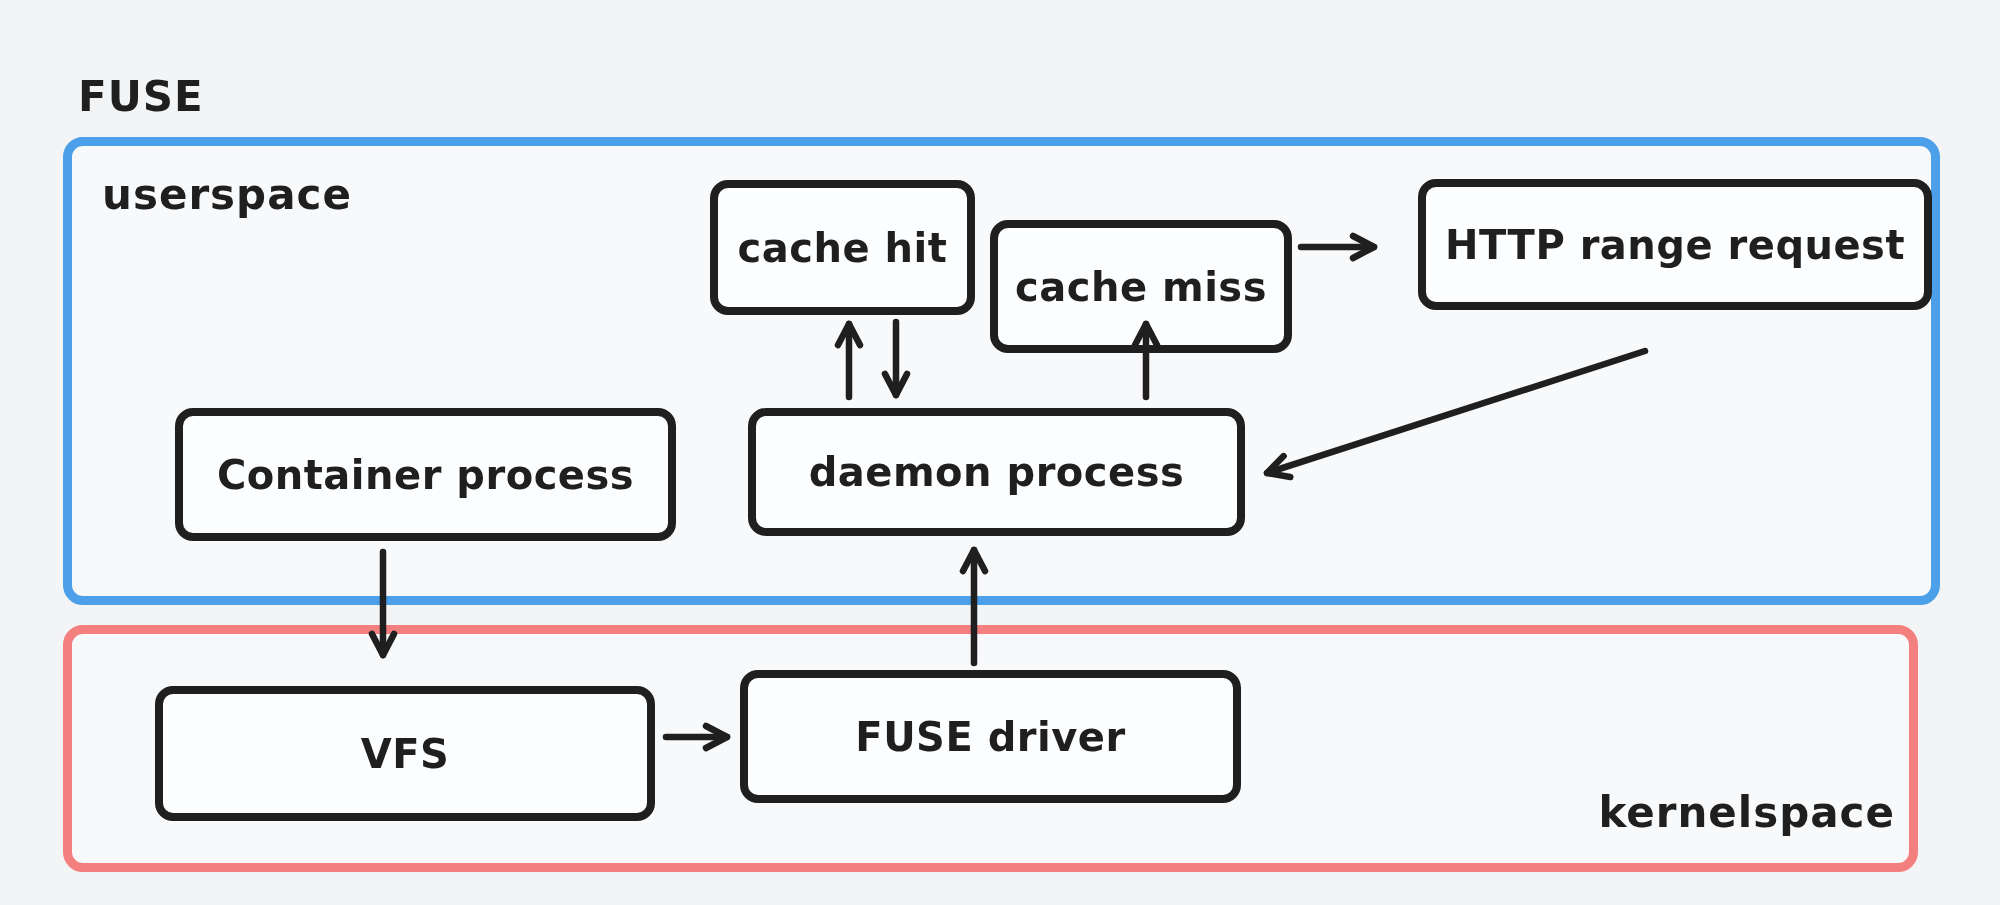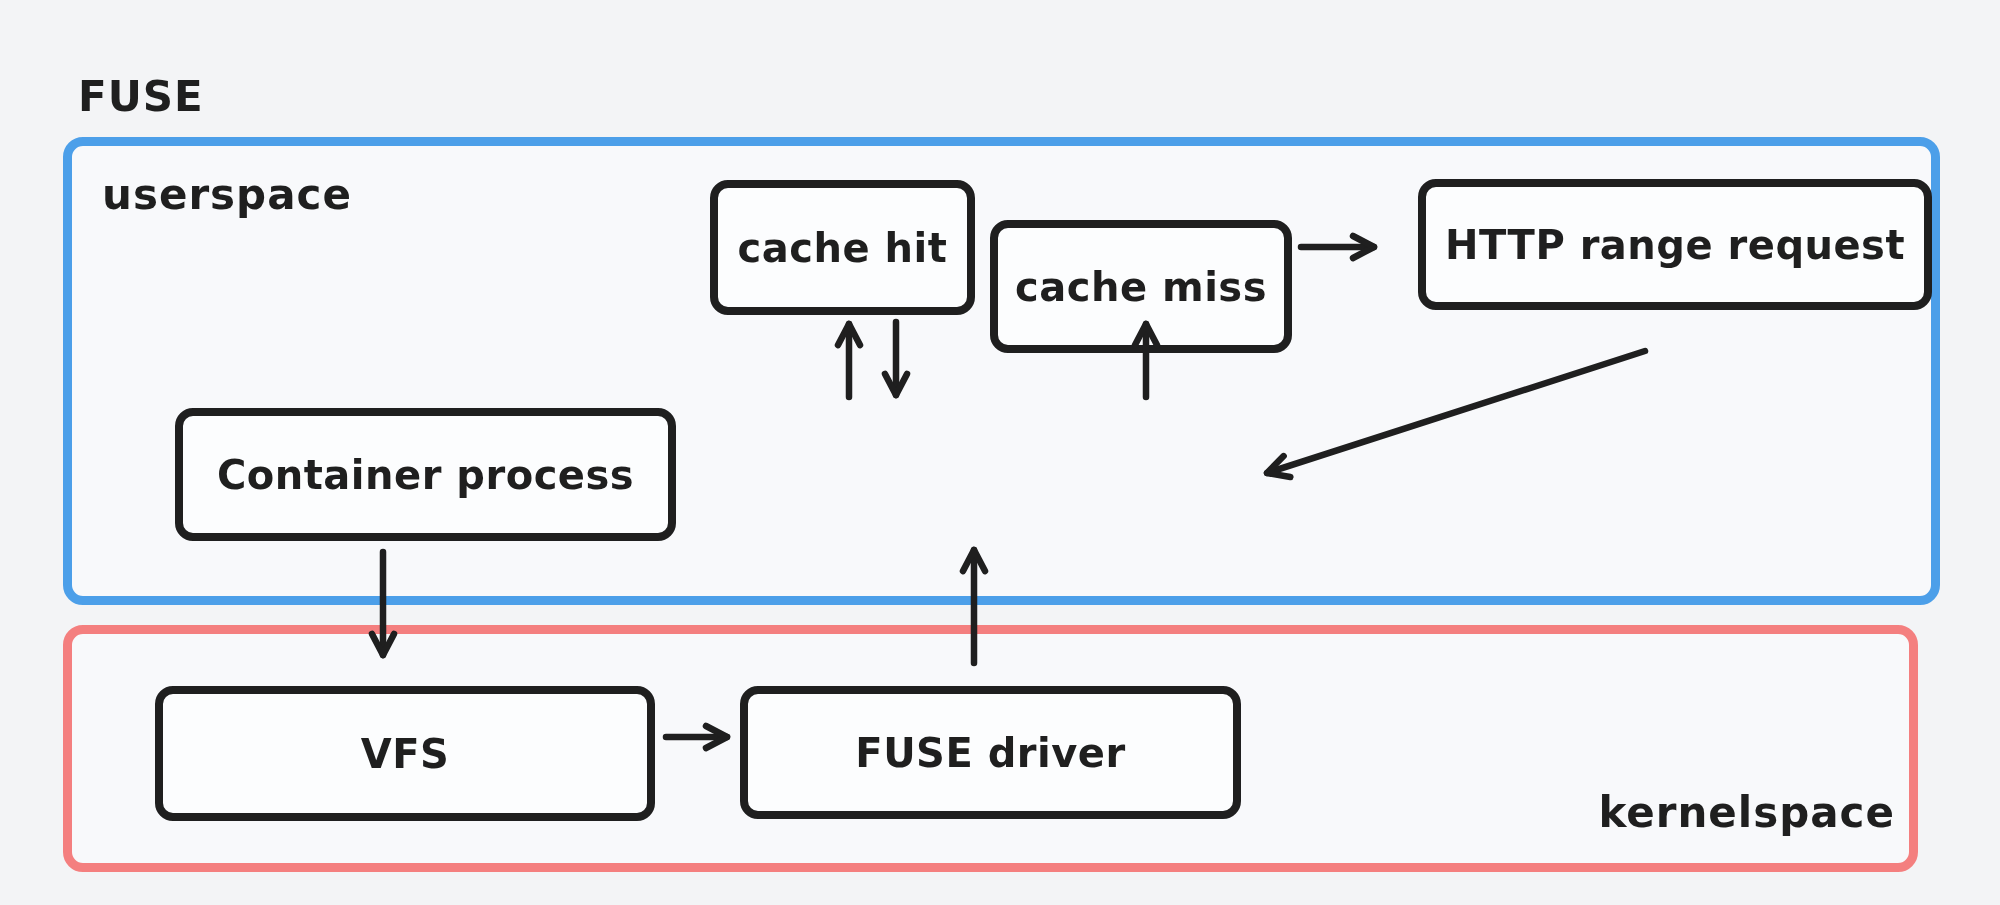--- a/index.html
+++ b/index.html
@@ -74,21 +74,21 @@
     letter-spacing: 0.5px;
     color: var(--stroke);
     white-space: nowrap;
   }
   #node-cache-hit          { left: 710px;  top: 180px; width: 265px; height: 135px; }
   #node-cache-miss         { left: 990px;  top: 172px; width: 302px; height: 133px; margin-top: 48px; }
   #node-http-range-request { left: 1390px; top: 179px; width: 514px; height: 131px; margin-left: 28px; }
   #node-container-process  { left: 175px;  top: 408px; width: 501px; height: 133px; }
   #node-daemon-process     { left: 748px;  top: 408px; width: 497px; height: 128px; }
   #node-vfs                { left: 155px;  top: 666px; width: 500px; height: 135px; margin-top: 20px; }
-  #node-fuse-driver        { left: 740px;  top: 670px; width: 501px; height: 133px; margin-top: 16px; }
+  #node-fuse-driver        { left: 740px;  top: 670px; width: 501px; height: 133px; }
   #edges {
     position: absolute;
     left: 0; top: 0;
     width: 2000px; height: 905px;
     z-index: 3;
     pointer-events: none;
   }
   #edges .edge {
     stroke: var(--stroke);
     stroke-width: 6.5;
@@ -120,20 +120,23 @@
   </div>
 
   <div class="node" id="node-http-range-request">
     <span class="node-label">HTTP range request</span>
   </div>
 
   <div class="node" id="node-container-process">
     <span class="node-label">Container process</span>
   </div>
 
+  <div class="node" id="node-daemon-process">
+    <span class="node-label">daemon process</span>
+  </div>
 
   <div class="node" id="node-vfs">
     <span class="node-label">VFS</span>
   </div>
 
   <div class="node" id="node-fuse-driver">
     <span class="node-label">FUSE driver</span>
   </div>
 
   <svg id="edges" width="2000" height="905" viewBox="0 0 2000 905" xmlns="http://www.w3.org/2000/svg">

